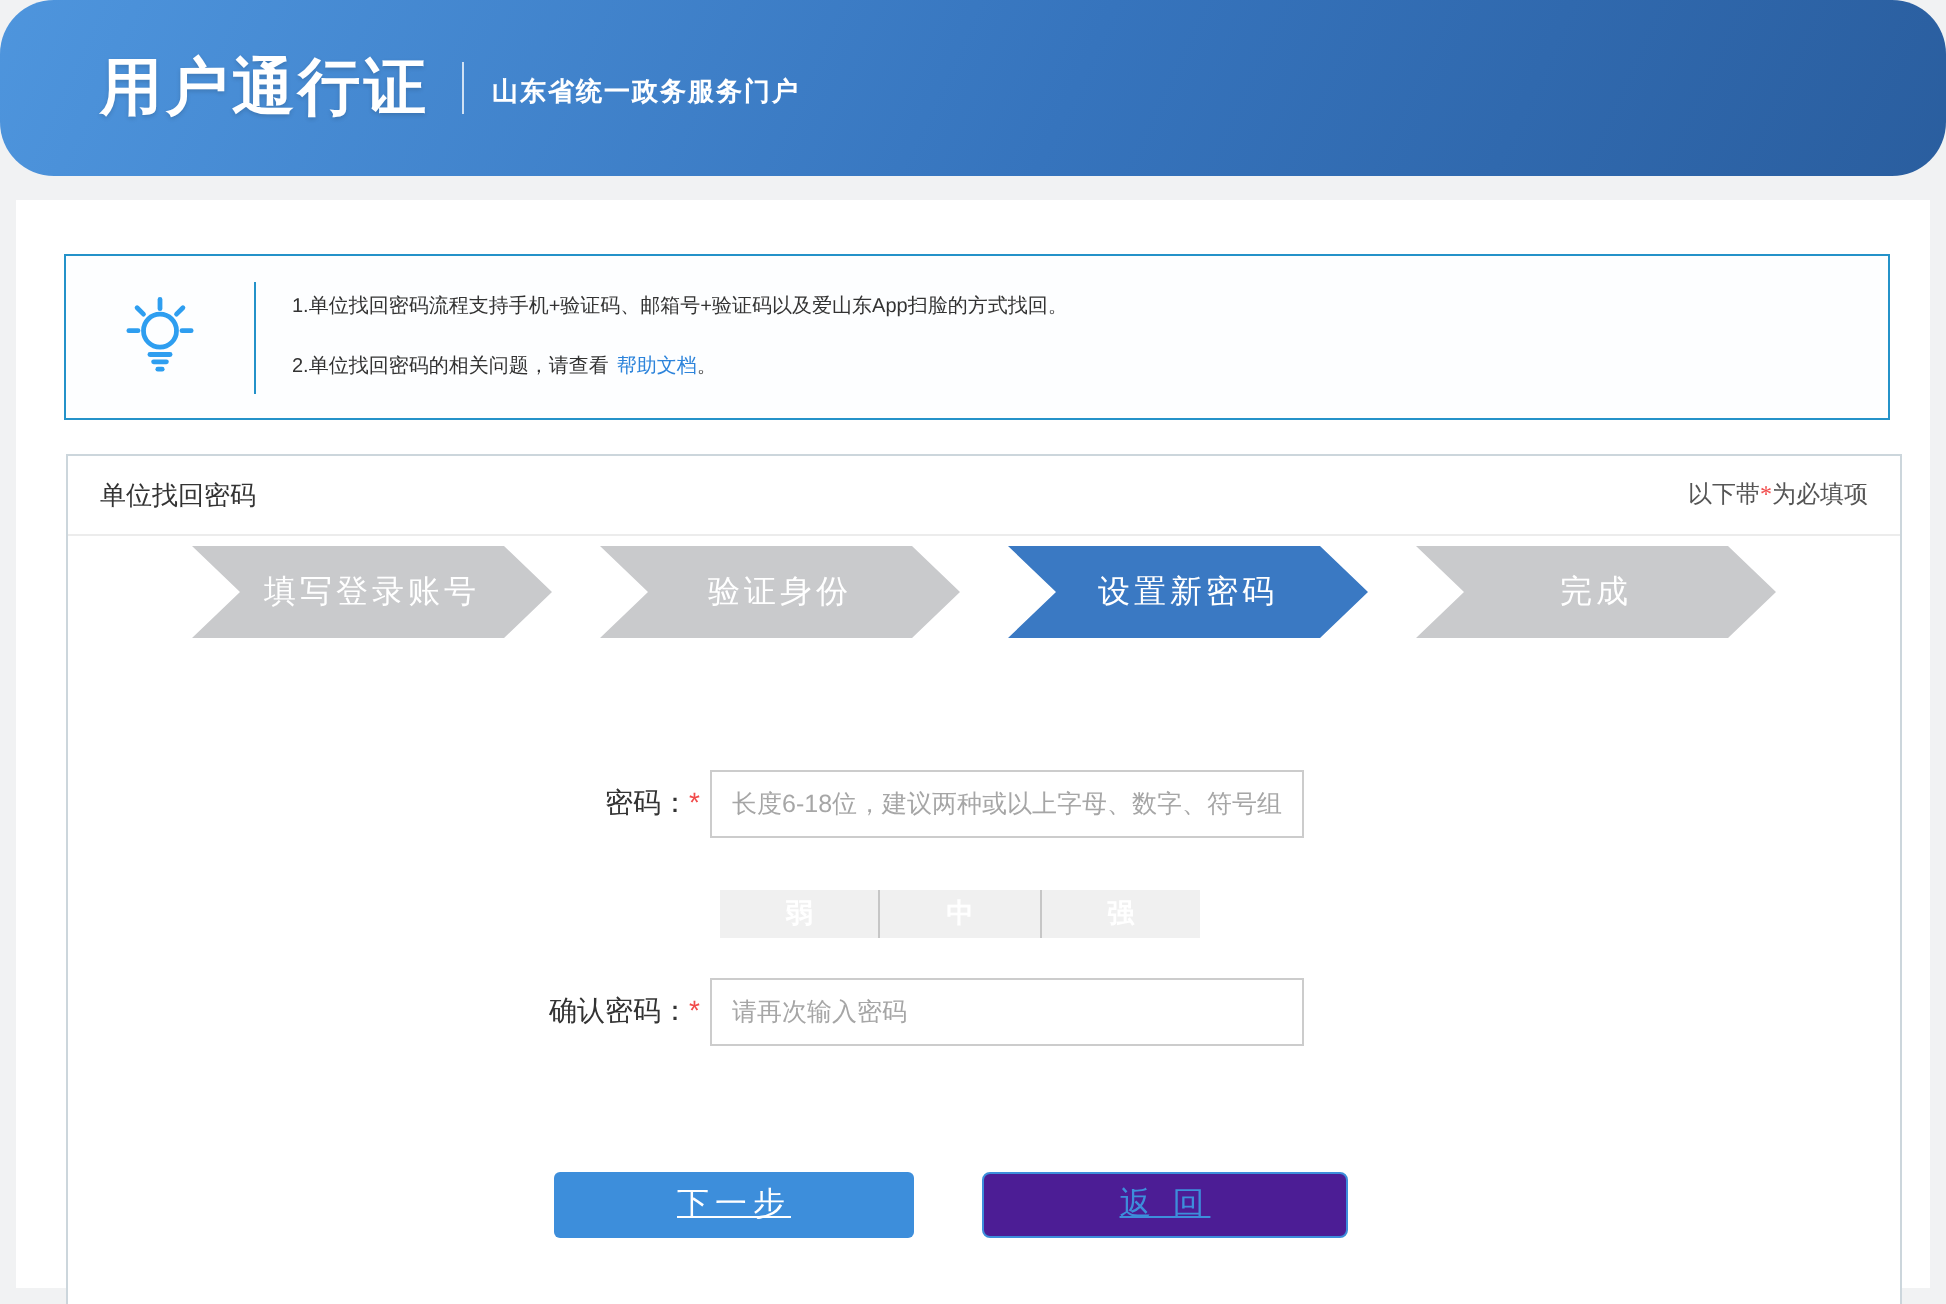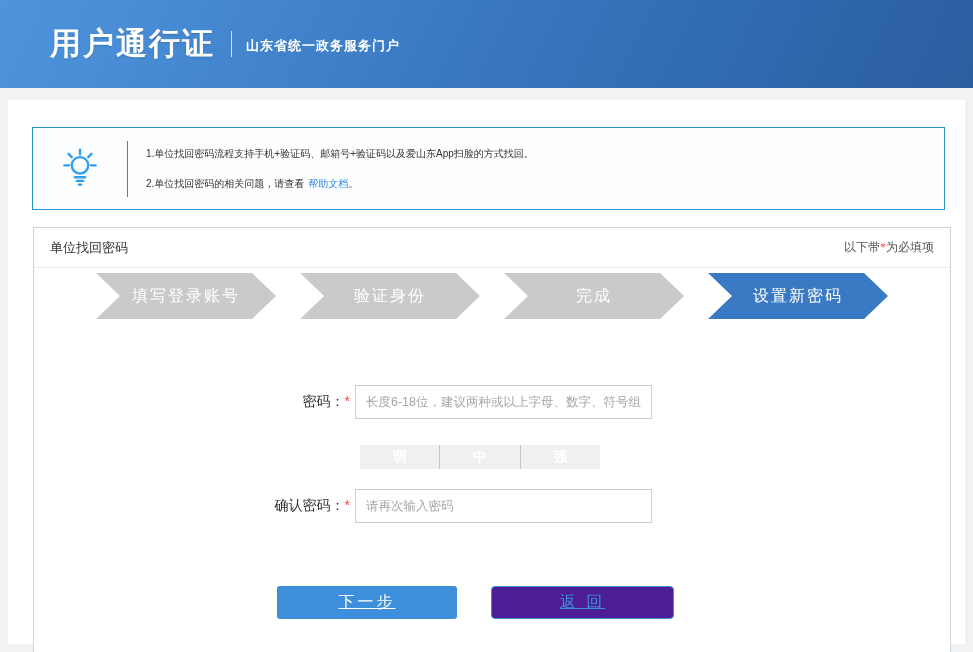--- a/index.html
+++ b/index.html
@@ -11,20 +11,21 @@
   }
 
   
   .site-header {
     height: 88px;
     background: linear-gradient(115deg, #4e95dd 0%, #3674bd 55%, #2a5e9f 100%);
     display: flex;
     align-items: center;
     padding-left: 50px;
     color: #fff;
+    border-radius: 27px;
   }
   .site-title {
     font-size: 31px;
     font-weight: bold;
     letter-spacing: 2px;
     text-shadow: 0 1px 2px rgba(0,0,0,0.15);
   }
   .site-title-divider {
     width: 1px;
     height: 26px;
@@ -243,22 +244,22 @@
 
   <div class="main-panel">
     <div class="panel-header">
       <div class="panel-title">单位找回密码</div>
       <div class="required-note"><span>以下带</span><span class="required-star">*</span><span>为必填项</span></div>
     </div>
 
     <div class="steps">
       <div class="step">填写登录账号</div>
       <div class="step">验证身份</div>
+      <div class="step active">设置新密码</div>
       <div class="step">完成</div>
-      <div class="step active">设置新密码</div>
     </div>
 
     <div class="form-area">
       <div class="form-row">
         <div class="form-label"><span>密码：</span><span class="field-star">*</span></div>
         <input class="text-input" type="text" placeholder="长度6-18位，建议两种或以上字母、数字、符号组合" style="">
       </div>
 
       <div class="strength-bar">
         <div class="strength-seg">弱</div>

